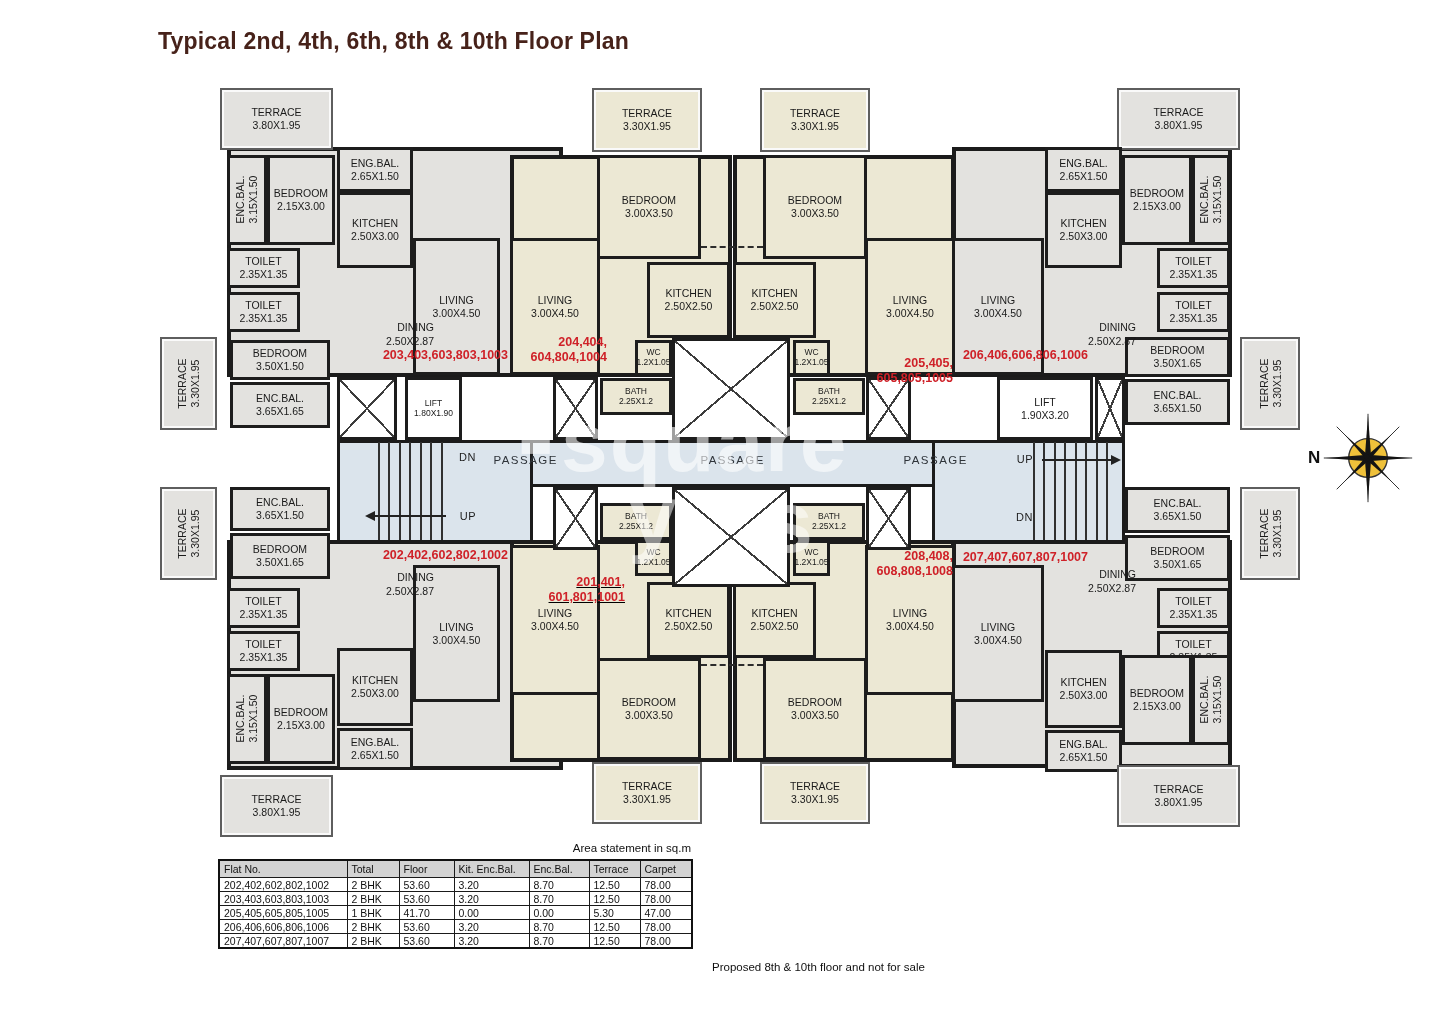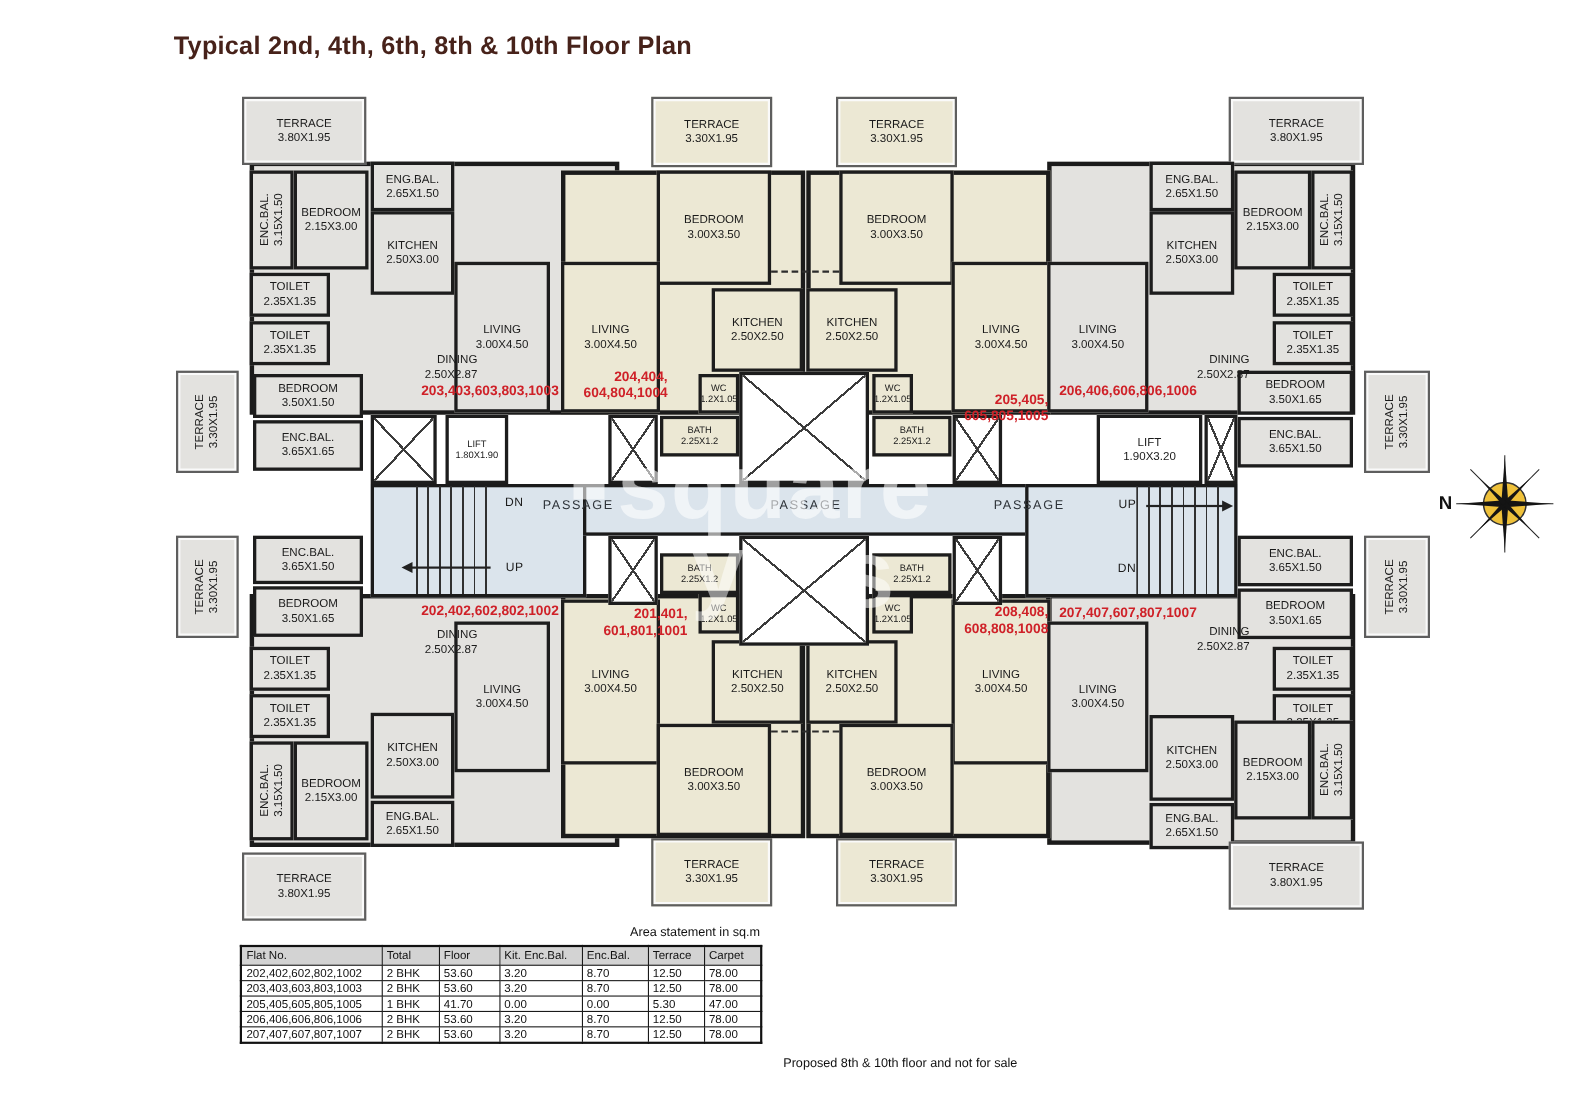--- a/index.html
+++ b/index.html
@@ -530,21 +530,21 @@
     <div class="txt red" style="left: 693px; top: 256px; width: 110px; height: 32px; margin-top: 21px;">
       <span>205,405,</span>
       <span>605,805,1005</span>
     </div>
     <div class="txt red" style="left: 810px; top: 270px; width: 128px; height: 14px;">
       <span>206,406,606,806,1006</span>
     </div>
     <div class="txt red" style="left: 223px; top: 470px; width: 135px; height: 14px;">
       <span>202,402,602,802,1002</span>
     </div>
-    <div class="txt red" style="left: 365px; top: 472px; width: 110px; height: 32px;">
+    <div class="txt red" style="left: 365px; top: 496px; width: 110px; height: 32px; text-decoration: underline;">
       <span>201,401,</span>
       <span>601,801,1001</span>
     </div>
     <div class="txt red" style="left: 693px; top: 470px; width: 110px; height: 32px;">
       <span>208,408,</span>
       <span>608,808,1008</span>
     </div>
     <div class="txt red" style="left: 810px; top: 472px; width: 128px; height: 14px;">
       <span>207,407,607,807,1007</span>
     </div>

